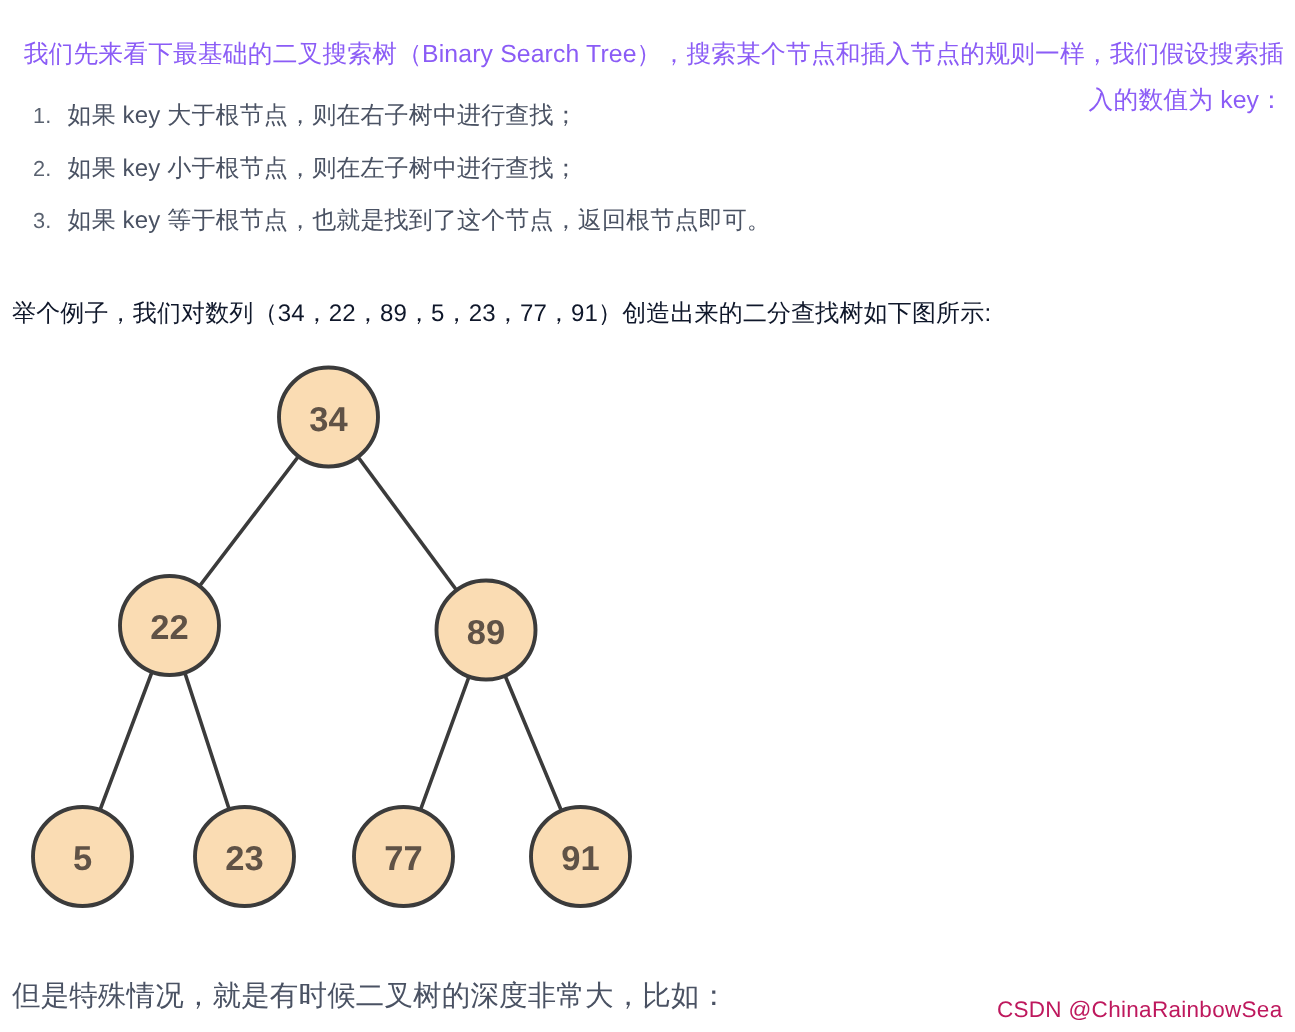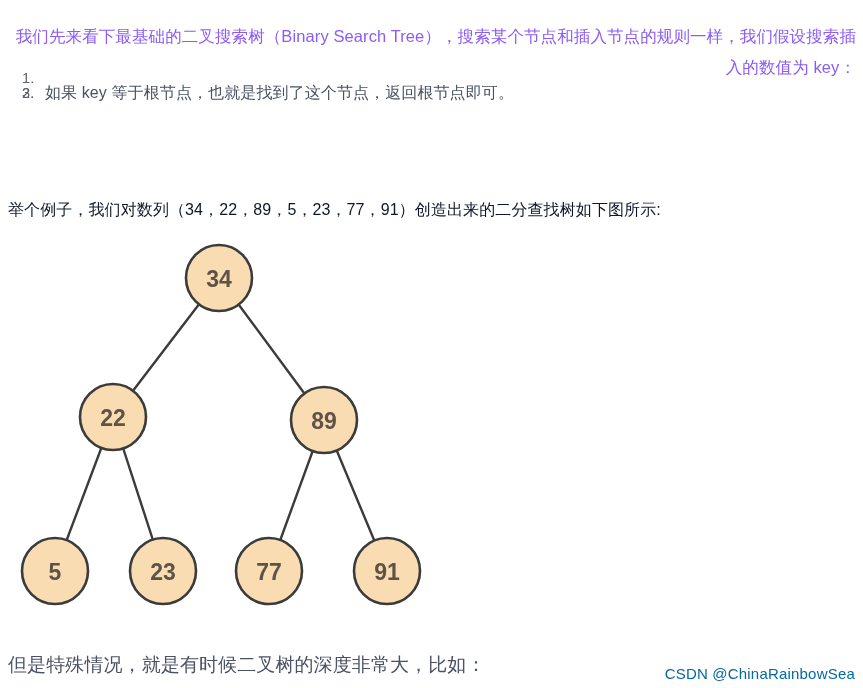--- a/index.html
+++ b/index.html
@@ -111,36 +111,38 @@
     color: #4a5263;
     letter-spacing: 0.1px;
   }
 
   
   .watermark {
     position: absolute;
     right: 8px;
     bottom: 6px;
     font-size: 15px;
-    color: #0369a1;
+    color: #be185d;
     letter-spacing: 0.2px;
     user-select: none;
   }
 </style>
 </head>
 <body>
 
 <p class="intro-para">我们先来看下最基础的二叉搜索树（Binary Search Tree），搜索某个节点和插入节点的规则一样，我们假设搜索插入的数值为 key：</p>
 
 <ol class="rules-list">
   <li>
     <span class="marker">1.</span>
+    <span>如果 key 大于根节点，则在右子树中进行查找；</span>
   </li>
   <li>
     <span class="marker">2.</span>
+    <span>如果 key 小于根节点，则在左子树中进行查找；</span>
   </li>
   <li>
     <span class="marker">3.</span>
     <span>如果 key 等于根节点，也就是找到了这个节点，返回根节点即可。</span>
   </li>
 </ol>
 
 <p class="example-para">举个例子，我们对数列（34，22，89，5，23，77，91）创造出来的二分查找树如下图所示:</p>
 
 <div class="tree-figure">

